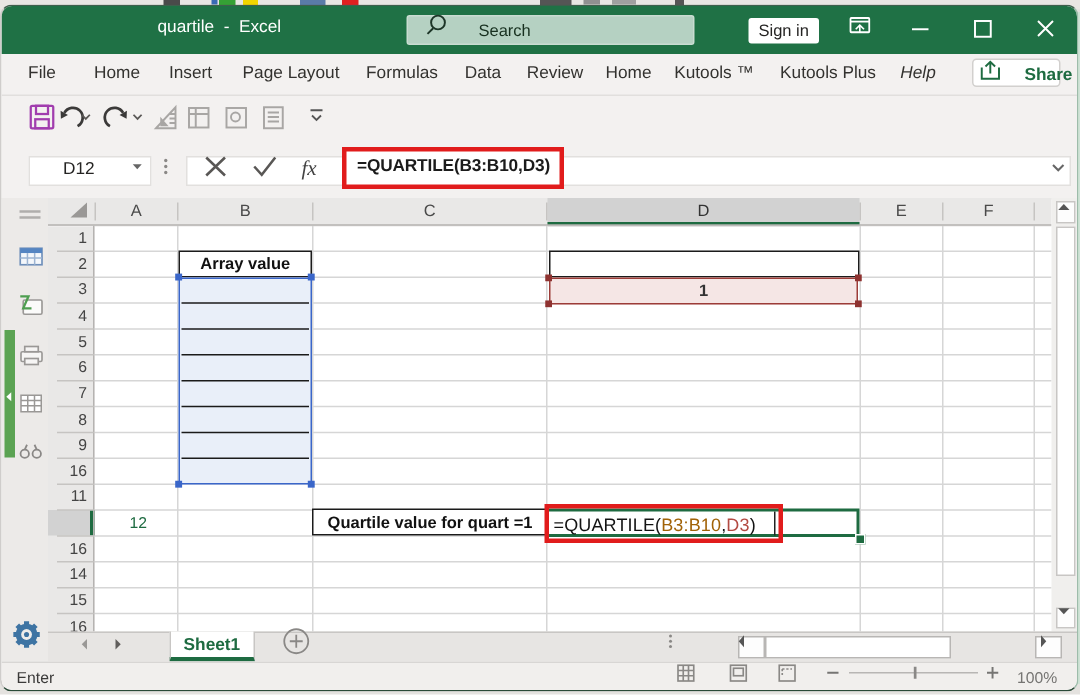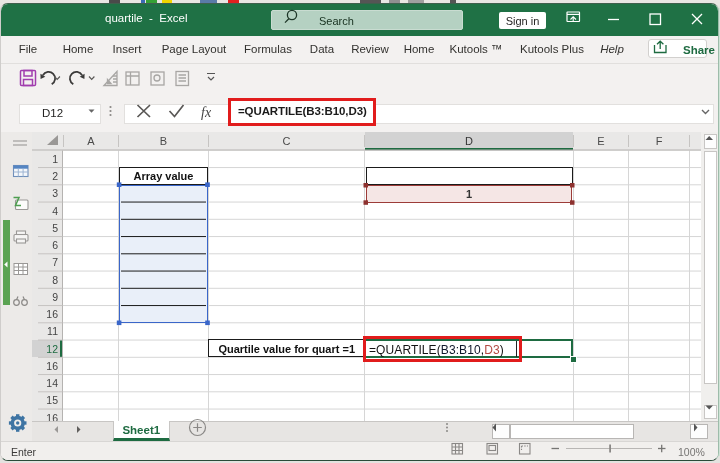--- a/index.html
+++ b/index.html
@@ -90,21 +90,21 @@
   <div class="abs" style="left:31px;top:166.05px;width:26px;text-align:right;font-size:10.5px;color:#444;">2</div>
   <div class="abs" style="left:31px;top:183.30px;width:26px;text-align:right;font-size:10.5px;color:#444;">3</div>
   <div class="abs" style="left:31px;top:200.55px;width:26px;text-align:right;font-size:10.5px;color:#444;">4</div>
   <div class="abs" style="left:31px;top:217.80px;width:26px;text-align:right;font-size:10.5px;color:#444;">5</div>
   <div class="abs" style="left:31px;top:235.05px;width:26px;text-align:right;font-size:10.5px;color:#444;">6</div>
   <div class="abs" style="left:31px;top:252.30px;width:26px;text-align:right;font-size:10.5px;color:#444;">7</div>
   <div class="abs" style="left:31px;top:269.55px;width:26px;text-align:right;font-size:10.5px;color:#444;">8</div>
   <div class="abs" style="left:31px;top:286.80px;width:26px;text-align:right;font-size:10.5px;color:#444;">9</div>
   <div class="abs" style="left:31px;top:304.05px;width:26px;text-align:right;font-size:10.5px;color:#444;">16</div>
   <div class="abs" style="left:31px;top:321.30px;width:26px;text-align:right;font-size:10.5px;color:#444;">11</div>
-  <div class="abs" style="left:31px;top:338.55px;width:26px;text-align:right;font-size:10.5px;color:#1e6b41;">12</div>
+  <div class="abs" style="left:31px;top:338.55px;width:26px;text-align:right;font-size:10.5px;color:#1e6b41;padding-left:40px;">12</div>
   <div class="abs" style="left:31px;top:355.80px;width:26px;text-align:right;font-size:10.5px;color:#444;">16</div>
   <div class="abs" style="left:31px;top:373.05px;width:26px;text-align:right;font-size:10.5px;color:#444;">14</div>
   <div class="abs" style="left:31px;top:390.30px;width:26px;text-align:right;font-size:10.5px;color:#444;">15</div>
   <div class="abs" style="left:31px;top:407.55px;width:26px;text-align:right;font-size:10.5px;color:#444;">16</div>
 
   <svg class="abs" style="left:0;top:0;" width="718" height="458" viewBox="0 0 718 458">
 
     <g stroke="#d6d6d6" stroke-width="1">
       <line x1="117.5" y1="146.5" x2="117.5" y2="417"></line>
       <line x1="207.5" y1="146.5" x2="207.5" y2="417"></line>
@@ -200,21 +200,21 @@
       <rect x="362.5" y="196.3" width="4.5" height="4.5"></rect>
       <rect x="569" y="196.3" width="4.5" height="4.5"></rect>
     </g>
   </svg>
 
   <div class="abs" style="left:207.3px;top:334.9px;width:156.8px;height:18.6px;border:1.4px solid #1b1b1b;background:#fff;box-sizing:border-box;"></div>
   <div class="abs" style="left:207.3px;top:338.8px;width:156.8px;text-align:center;font-size:11px;font-weight:bold;color:#111;white-space:nowrap;">Quartile value for quart =1</div>
 
   <div class="abs" style="left:362.5px;top:334.8px;width:209.5px;height:19.6px;border:2px solid #1e6b41;background:#fff;box-sizing:border-box;"></div>
   <div class="abs" style="left:568.5px;top:351.8px;width:5px;height:5px;background:#1e6b41;border:1px solid #fff;"></div>
-  <div class="abs" style="left:368px;top:338.6px;font-size:12px;color:#131313;white-space:nowrap;letter-spacing:0.1px;">=QUARTILE(<span style="color:#0f172a;">B3:B10</span>,<span style="color:#b34a42;">D3</span>)</div>
+  <div class="abs" style="left:368px;top:338.6px;font-size:12px;color:#131313;white-space:nowrap;letter-spacing:0.1px;">=QUARTILE(<span style="color:#a16207;">B3:B10</span>,<span style="color:#b34a42;">D3</span>)</div>
 
   <div class="abs" style="left:514.5px;top:337px;width:1px;height:16px;background:#222;"></div>
 
   <div class="abs" style="left:361.5px;top:331.5px;width:159px;height:26.5px;border:3px solid #e11c1c;box-sizing:border-box;"></div>
 
   <div class="abs" style="left:700px;top:128px;width:17px;height:289px;background:#f0efed;"></div>
   <div class="abs" style="left:702.5px;top:130px;width:13px;height:15px;background:#fdfdfd;border:1px solid #c8c6c4;box-sizing:border-box;"></div>
   <div class="abs" style="left:702.5px;top:147px;width:13px;height:233px;background:#fff;border:1px solid #c8c6c4;box-sizing:border-box;"></div>
   <div class="abs" style="left:702.5px;top:401px;width:13px;height:14px;background:#fdfdfd;border:1px solid #c8c6c4;box-sizing:border-box;"></div>
 

